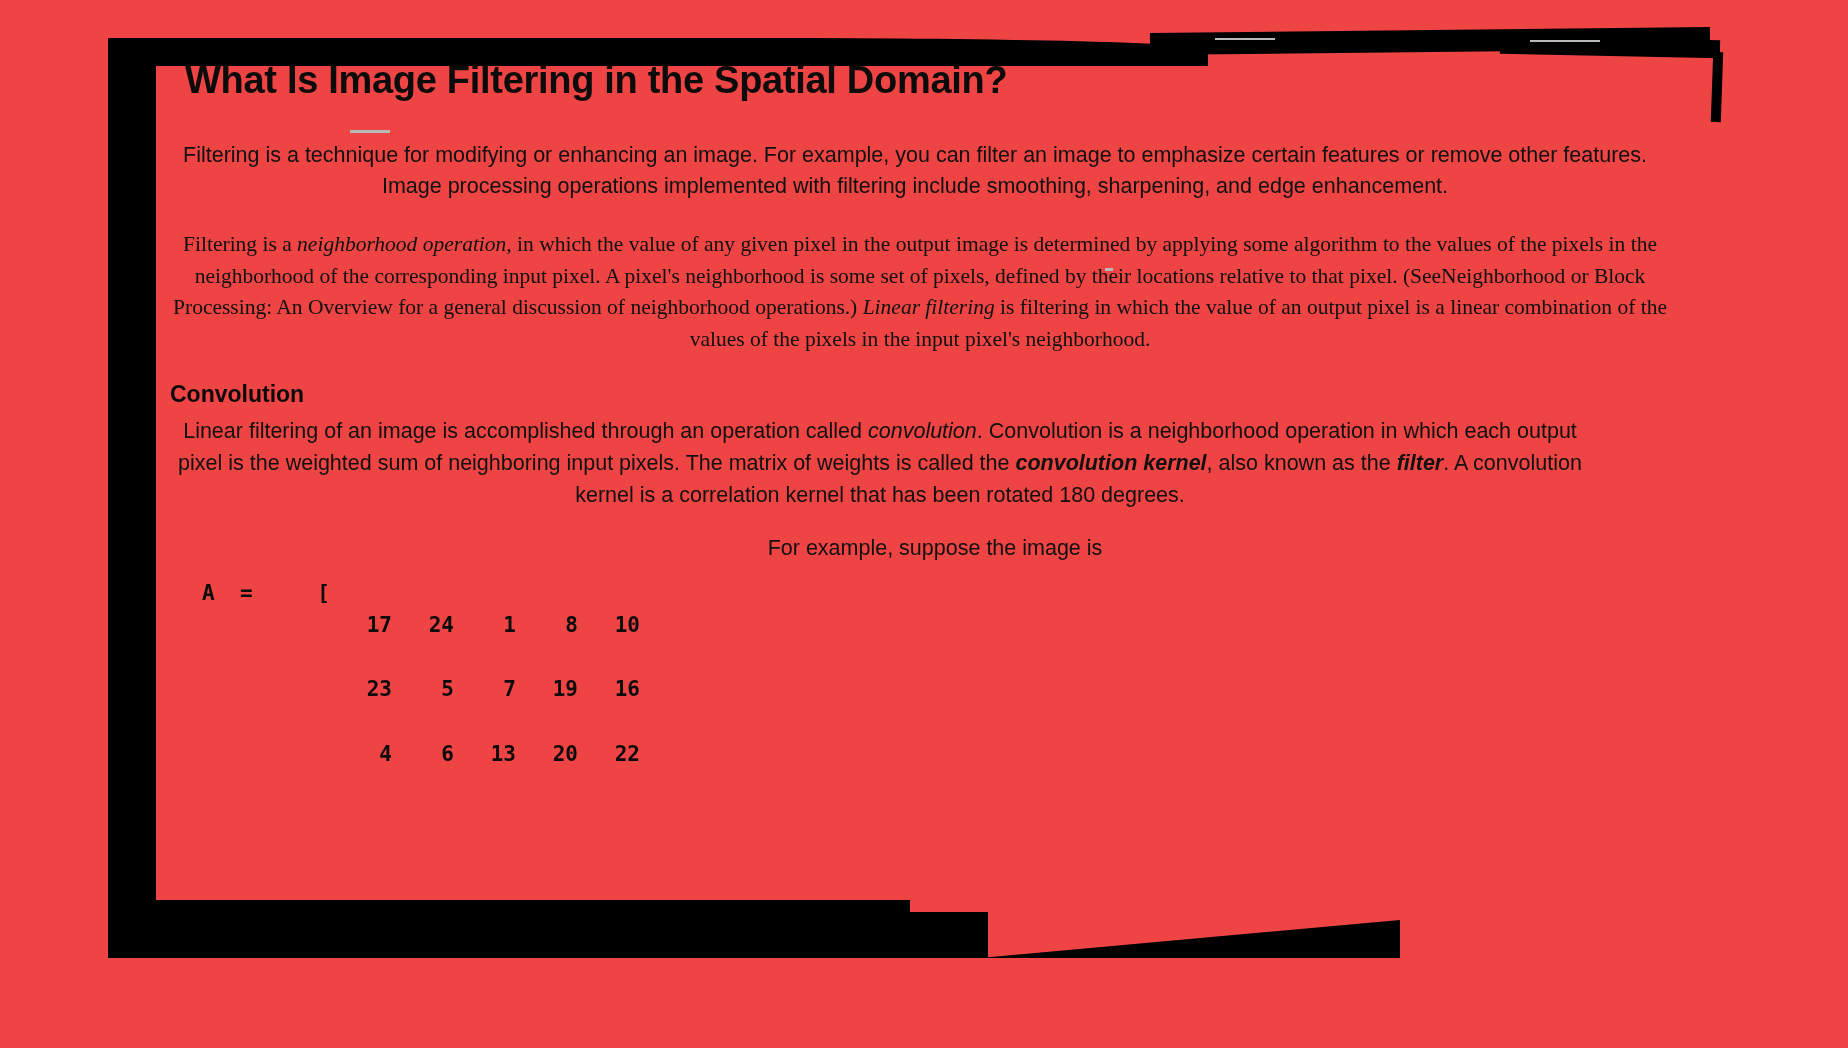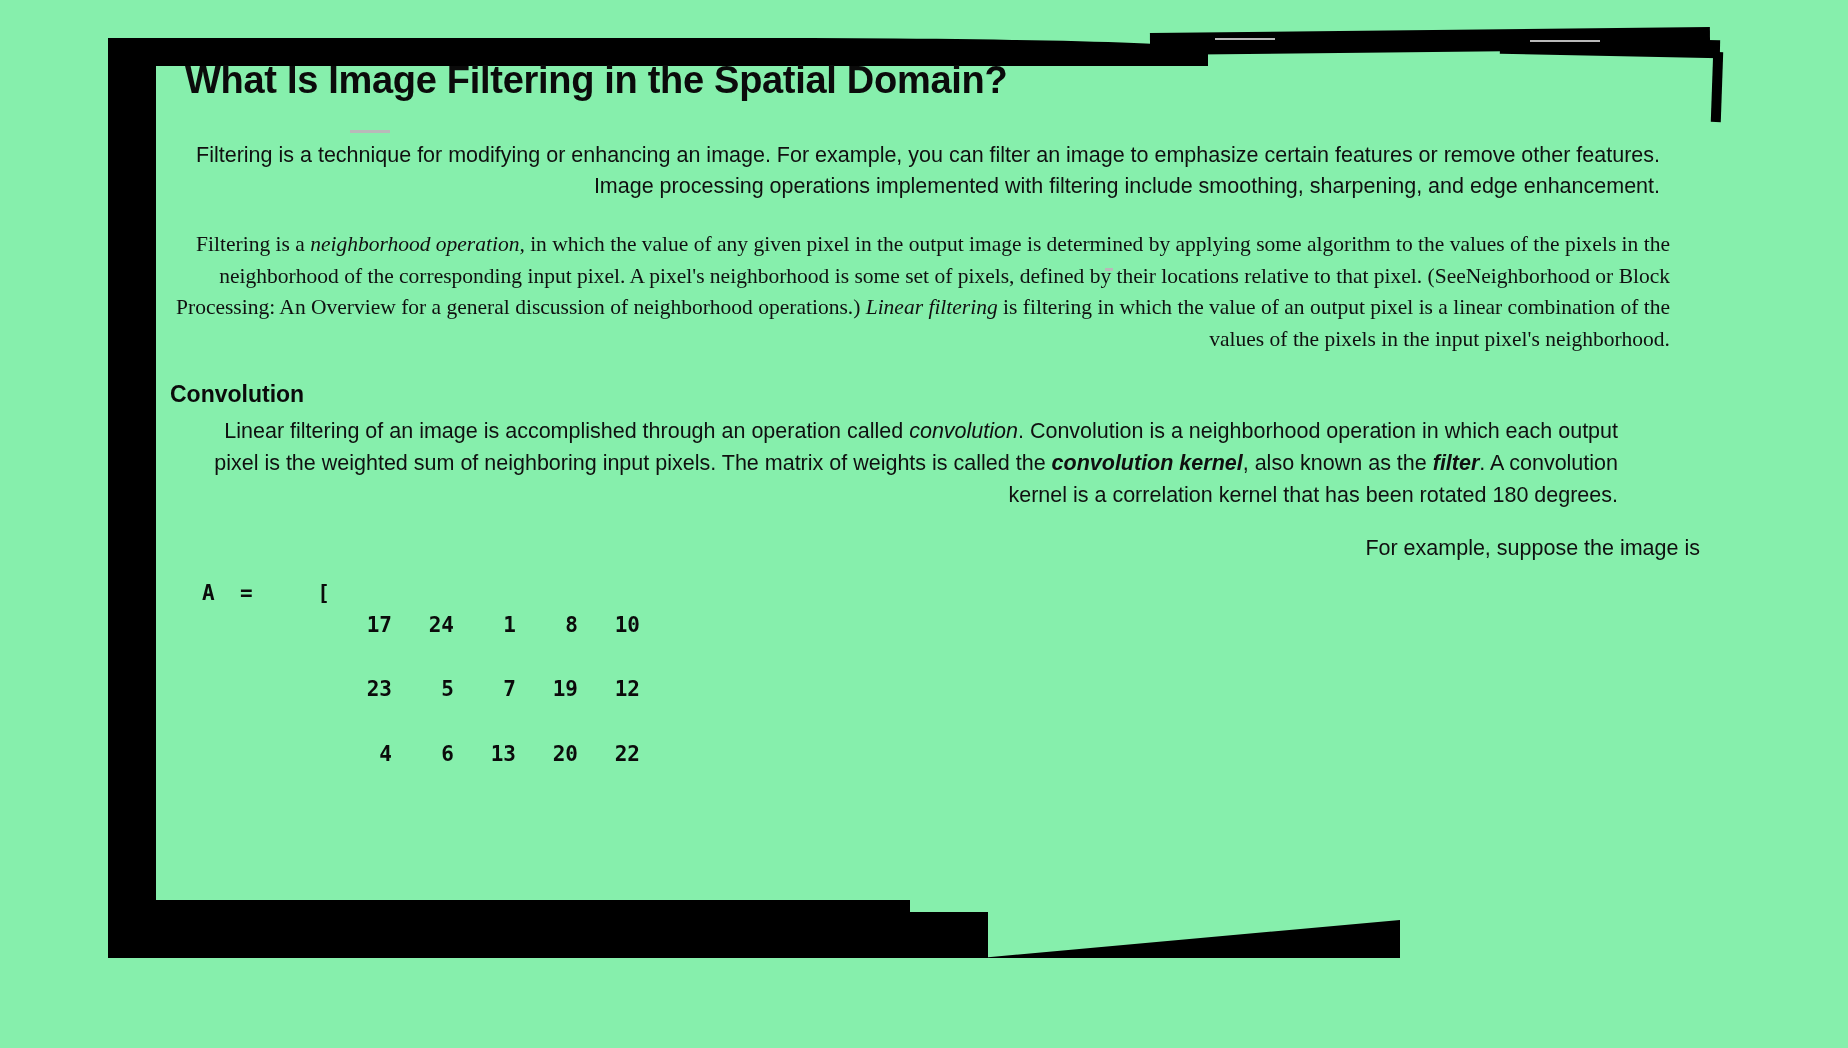--- a/index.html
+++ b/index.html
@@ -4,21 +4,21 @@
 <style>
   html, body {
     margin: 0;
     padding: 0;
     background: #ffffff;
   }
   #page {
     position: relative;
     width: 1848px;
     height: 1048px;
-    background: #86efac;
+    background: #ef4444;
     overflow: hidden;
     font-family: "Liberation Sans", sans-serif;
   }
 
   
   .frame-left {
     position: absolute;
     left: 108px;
     top: 40px;
     width: 48px;
@@ -103,33 +103,33 @@
     letter-spacing: -0.3px;
     margin: 0 0 38px 15px;
     line-height: 1.1;
   }
 
   .para {
     font-size: 21.5px;
     line-height: 1.47;
     color: #101010;
     margin: 0 0 26px 0;
-    text-align: right;
+    text-align: center;
   }
   .para.p1 { width: 1490px; }
   .para.p2 { width: 1500px; font-family: Liberation Serif, serif; }
 
   .section-head {
     font-size: 23px;
     font-weight: bold;
     color: #0b0b0b;
     margin: 0 0 8px 0;
   }
 
-  .para.p3 { width: 1420px; margin-bottom: 22px; margin-left: 28px; }
+  .para.p3 { width: 1420px; margin-bottom: 22px; }
   .para.p4 { margin-bottom: 12px; }
 
   em { font-style: italic; }
   .bolditalic { font-style: italic; font-weight: bold; }
 
   
   .matrix {
     margin-left: 32px;
     font-family: "DejaVu Sans Mono", monospace;
     font-size: 21px;
@@ -192,21 +192,21 @@
 
     <p class="para p3"><span>Linear filtering of an image is accomplished through an operation called </span><em>convolution</em><span>. Convolution is a neighborhood operation in which each output pixel is the weighted sum of neighboring input pixels. The matrix of weights is called the </span><span class="bolditalic">convolution kernel</span><span>, also known as the </span><span class="bolditalic">filter</span><span>. A convolution kernel is a correlation kernel that has been rotated 180 degrees.</span></p>
 
     <p class="para p4">For example, suppose the image is</p>
 
     <div class="matrix">
       <div class="matrix-row">
         <span class="mcell mlabel">A  =</span><span class="mcell mc1"><span>[</span></span><span class="mcell mc">17</span><span class="mcell mc">24</span><span class="mcell mc">1</span><span class="mcell mc">8</span><span class="mcell mc">10</span>
       </div>
       <div class="matrix-row">
-        <span class="mcell mlabel"></span><span class="mcell mc1"></span><span class="mcell mc">23</span><span class="mcell mc">5</span><span class="mcell mc">7</span><span class="mcell mc">19</span><span class="mcell mc">12</span>
+        <span class="mcell mlabel"></span><span class="mcell mc1"></span><span class="mcell mc">23</span><span class="mcell mc">5</span><span class="mcell mc">7</span><span class="mcell mc">19</span><span class="mcell mc">16</span>
       </div>
       <div class="matrix-row">
         <span class="mcell mlabel"></span><span class="mcell mc1"></span><span class="mcell mc">4</span><span class="mcell mc">6</span><span class="mcell mc">13</span><span class="mcell mc">20</span><span class="mcell mc">22</span>
       </div>
     </div>
 
   </div>
 </div>
 
 </body></html>

